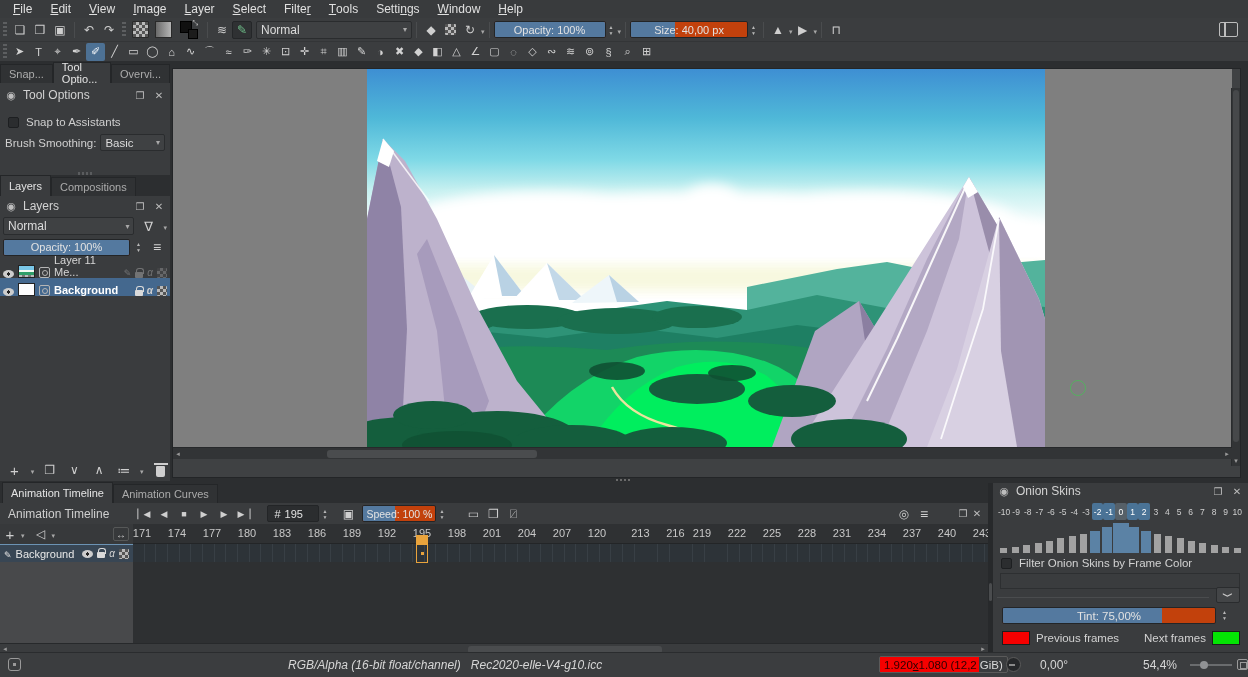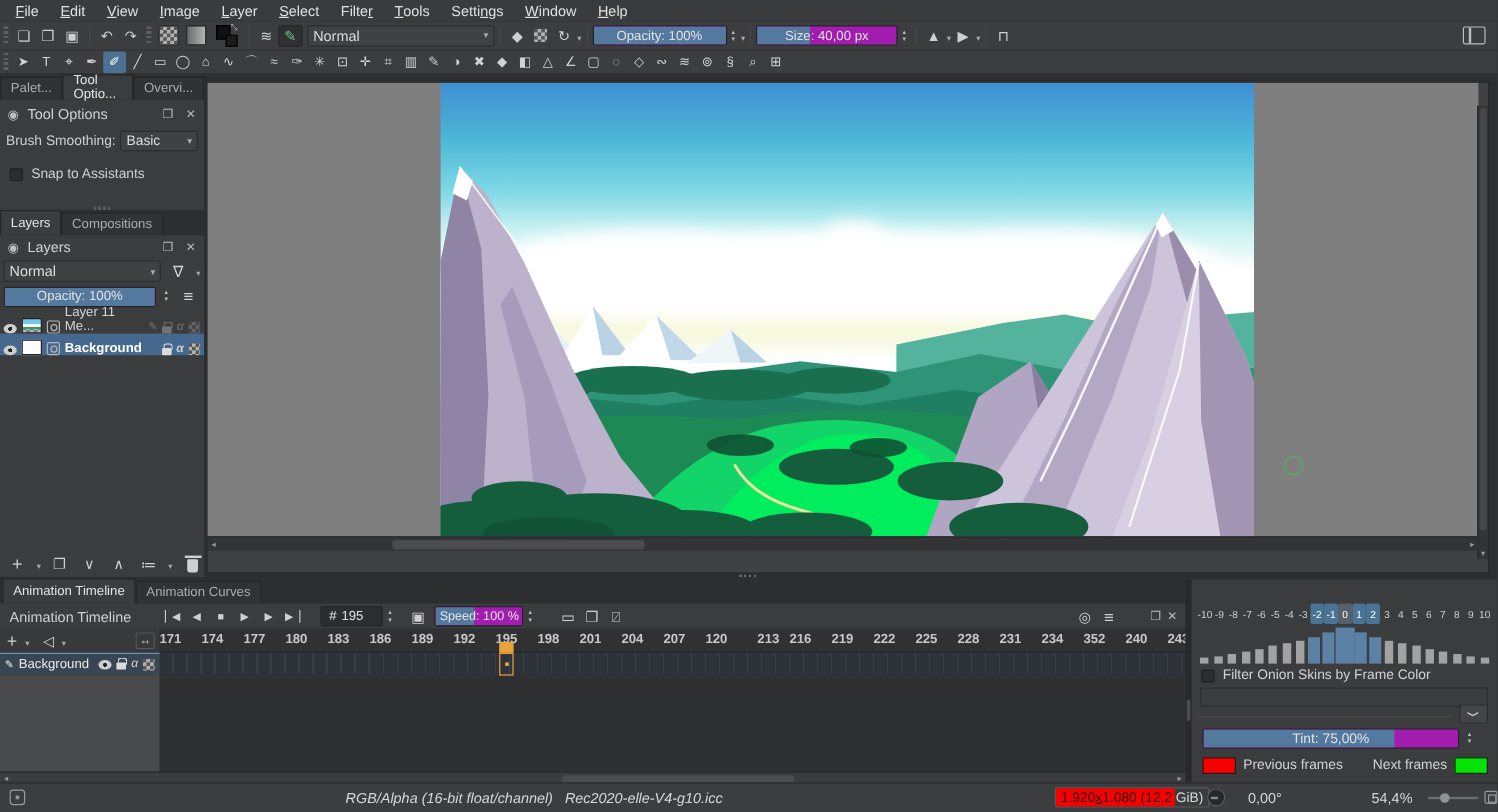--- a/index.html
+++ b/index.html
@@ -21,21 +21,21 @@
   .icbtn.sm { width:16px; height:14px; font-size:10px; }
   .dd::after { content:"▾"; font-size:7px; color:#a8a8a8; margin-left:1px; }
   .spin { display:inline-flex; flex-direction:column; justify-content:center;
           width:11px; height:16px; color:#b8b8b8; }
   .spin::before { content:"▲"; font-size:5px; line-height:6px; text-align:center; }
   .spin::after  { content:"▼"; font-size:5px; line-height:6px; text-align:center; }
   .sep { width:1px; height:16px; background:#2a2c2e; border-right:1px solid #4a4c4e; margin:0 4px; }
   .grip { width:4px; height:16px; margin:0 3px;
           background:repeating-linear-gradient(180deg,#5d5f61 0 2px,transparent 2px 4px);
   }
-  .slider { position:relative; height:17px; background:#a21caf; border:1px solid #232527;
+  .slider { position:relative; height:17px; background:#c2410c; border:1px solid #232527;
             border-radius:2px; overflow:hidden; color:#e2e2e2; font-size:11px; }
   .slider .fill { position:absolute; left:0; top:0; bottom:0; background:#54799f; }
   .slider .lab { position:absolute; inset:0; display:flex; align-items:center; justify-content:center; }
   .combo { height:18px; background:#3f4143; border:1px solid #2a2c2e; border-radius:2px;
            display:flex; align-items:center; padding:0 4px; color:#dcdcdc; font-size:12px; }
   .combo::after { content:"▾"; margin-left:auto; font-size:8px; color:#a8a8a8; padding-left:6px; }
   .checkbox { width:11px; height:11px; background:#2b2d2f; border:1px solid #1d1f21; border-radius:2px; }
   .checker { width:11px; height:11px; background-color:#555;
     background-image:linear-gradient(45deg,#b9b9b9 25%,transparent 25% 75%,#b9b9b9 75%),
                      linear-gradient(45deg,#b9b9b9 25%,transparent 25% 75%,#b9b9b9 75%);
@@ -111,21 +111,21 @@
   #vscroll .vthumb { position:absolute; left:1px; right:1px; top:2px; height:352px; background:#46484a; border-radius:3px; }
   #vscroll .varrow { position:absolute; left:0; right:0; bottom:1px; text-align:center; font-size:7px; color:#9a9a9a; }
   #canvas-grip { left:616px; top:479px; width:14px; height:3px;
      background:repeating-linear-gradient(90deg,#6a6a6a 0 2px,transparent 2px 4px); }
 
   
   #timeline { left:0; top:481px; width:988px; height:171px; background:#313335; }
   #tl-header { position:absolute; left:0; top:22px; width:988px; height:21px; display:flex; align-items:center;
      background:#3a3c3e; font-size:12px; color:#cfcfcf; }
   #tl-ruler { position:absolute; left:133px; top:43px; width:855px; height:20px; background:#2f3133;
-     border-bottom:1px solid #232527; overflow:hidden; font-size:11px; color:#c8c8c8;font-weight:bold; }
+     border-bottom:1px solid #232527; overflow:hidden; font-size:11px; color:#c8c8c8; }
   #tl-ruler .rl { position:absolute; top:3px; width:35px; text-align:center; }
   #tl-leftctl { position:absolute; left:0; top:43px; width:133px; height:20px; background:#37393b;
      display:flex; align-items:center; }
   #tl-track { position:absolute; left:0; top:63px; width:988px; height:18px; }
   #tl-track .label { position:absolute; left:0; top:0; width:133px; height:18px; background:#384654;
      border-top:1px solid #6c93b4; display:flex; align-items:center; gap:4px; padding:0 4px; font-size:11px; color:#e8e8e8; }
   #tl-grid { position:absolute; left:133px; top:0; width:855px; height:18px; background-color:#2d3338;
      background-image:repeating-linear-gradient(90deg,transparent 0 10.7px,#383f45 10.7px 11.67px); }
   #tl-below-left { position:absolute; left:0; top:81px; width:133px; height:81px; background:#48494b; }
   #tl-below-right { position:absolute; left:133px; top:81px; width:855px; height:81px; background:#2e3032; }
@@ -387,42 +387,42 @@
     <span class="tool" data-name="tool-freehand-select">∾</span>
     <span class="tool" data-name="tool-similar-color-select">≋</span>
     <span class="tool" data-name="tool-bezier-select">⊚</span>
     <span class="tool" data-name="tool-magnetic-select">§</span>
     <span class="tool" data-name="tool-zoom">⌕</span>
     <span class="tool" data-name="tool-pan">⊞</span>
   </div>
 
 <div id="left-col" class="abs" data-name="left-docker-column">
   <div class="tabbar" id="left-tabbar" data-name="left-docker-tabbar">
-      <span class="tab" data-name="docker-tab-palet">Palet...</span>
+      <span class="tab" data-name="docker-tab-palet">Snap...</span>
       <span class="tab active" data-name="docker-tab-tool-optio">Tool Optio...</span>
       <span class="tab" data-name="docker-tab-overvi">Overvi...</span>
     </div>
 
   <div class="dockhead" style="margin-top:4px;" data-name="tool-options-docker-header">
     <span class="hicon" data-name="docker-lock-icon"></span>
     <span class="t" data-name="tool-options-title">Tool Options</span>
     <span class="hicon" data-name="float-icon"></span>
     <span class="hicon" data-name="close-icon"></span>
   </div>
 
+  <div class="row" style="padding:13px 8px 0 8px; gap:7px;">
+    <span class="checkbox" data-name="snap-to-assistants-checkbox"></span>
+    <span style="font-size:11.5px;color:#cfcfcf;" data-name="snap-to-assistants-label">Snap to Assistants</span>
+  </div>
+
   <div class="row" style="padding:6px 5px 0 5px; gap:4px;">
     <span style="font-size:11.5px;color:#cfcfcf;" data-name="brush-smoothing-label">Brush Smoothing:</span>
     <div class="combo grow" style="height:17px;font-size:11.5px;" data-name="brush-smoothing-combobox">
       <span data-name="brush-smoothing-value">Basic</span>
     </div>
-  </div>
-
-  <div class="row" style="padding:13px 8px 0 8px; gap:7px;">
-    <span class="checkbox" data-name="snap-to-assistants-checkbox"></span>
-    <span style="font-size:11.5px;color:#cfcfcf;" data-name="snap-to-assistants-label">Snap to Assistants</span>
   </div>
 
   <div style="height:24px;display:flex;align-items:flex-end;justify-content:center;" data-name="docker-splitter">
     <span style="width:14px;height:3px;background:repeating-linear-gradient(90deg,#5a5c5e 0 2px,transparent 2px 4px);"></span>
   </div>
 
   <div class="tabbar" id="layers-tabbar" data-name="layers-docker-tabbar">
       <span class="tab active" data-name="panel-tab-layers">Layers</span>
       <span class="tab" data-name="panel-tab-compositions">Compositions</span>
     </div>
@@ -642,28 +642,28 @@
       <span class="rl" data-name="ruler-frame-186" style="left: 166.5px;">186</span>
       <span class="rl" data-name="ruler-frame-189" style="left: 201.5px;">189</span>
       <span class="rl" data-name="ruler-frame-192" style="left: 236.5px;">192</span>
       <span class="rl" data-name="ruler-frame-195" style="left: 271.5px;">195</span>
       <span class="rl" data-name="ruler-frame-198" style="left: 306.5px;">198</span>
       <span class="rl" data-name="ruler-frame-201" style="left: 341.5px;">201</span>
       <span class="rl" data-name="ruler-frame-204" style="left: 376.5px;">204</span>
       <span class="rl" data-name="ruler-frame-207" style="left: 411.5px;">207</span>
       <span class="rl" data-name="ruler-frame-210" style="left: 446.5px;">120</span>
       <span class="rl" data-name="ruler-frame-213" style="left: 481.5px; text-align: right;">213</span>
-      <span class="rl" data-name="ruler-frame-216" style="left: 516.5px;">216</span>
+      <span class="rl" data-name="ruler-frame-216" style="left: 516.5px; text-align: right;">216</span>
       <span class="rl" data-name="ruler-frame-219" style="left: 551.5px;">219</span>
       <span class="rl" data-name="ruler-frame-222" style="left: 586.5px;">222</span>
       <span class="rl" data-name="ruler-frame-225" style="left: 621.5px;">225</span>
       <span class="rl" data-name="ruler-frame-228" style="left: 656.5px;">228</span>
       <span class="rl" data-name="ruler-frame-231" style="left: 691.5px;">231</span>
       <span class="rl" data-name="ruler-frame-234" style="left: 726.5px;">234</span>
-      <span class="rl" data-name="ruler-frame-237" style="left: 761.5px;">352</span>
+      <span class="rl" data-name="ruler-frame-237" style="left: 761.5px;">237</span>
       <span class="rl" data-name="ruler-frame-240" style="left: 796.5px;">240</span>
       <span class="rl" data-name="ruler-frame-243" style="left: 831.5px;">243</span>
     </div>
 
   <div id="tl-track" data-name="timeline-track-background">
     <div id="tl-grid" data-name="timeline-frame-grid"></div>
     <div class="label" data-name="timeline-track-label">
       <span data-name="pin-icon"></span>
       <span class="grow" data-name="track-name">Background</span>
       <span class="eye" data-name="layer-visibility-icon"></span>
@@ -685,20 +685,26 @@
 
 <div id="playhead-head" class="abs" data-name="playhead-marker"></div>
 <div id="playhead-cell" class="abs" data-name="current-keyframe-cell"></div>
 <div id="playhead-dot" class="abs" data-name="keyframe-dot"></div>
 
 <div id="tl-onion-divider" class="abs" data-name="docker-divider">
     <span class="nub"></span>
   </div>
 
 <div id="onion" class="abs" data-name="onion-skins-docker">
+  <div class="dockhead" data-name="onion-skins-header">
+    <span class="hicon" data-name="docker-lock-icon"></span>
+    <span class="t" data-name="onion-skins-title">Onion Skins</span>
+    <span class="hicon" data-name="float-icon"></span>
+    <span class="hicon" data-name="close-icon"></span>
+  </div>
   <div id="on-nums" data-name="onion-skin-frame-numbers">
       <span class="on" data-name="onion-number--10">-10</span>
       <span class="on" data-name="onion-number--9">-9</span>
       <span class="on" data-name="onion-number--8">-8</span>
       <span class="on" data-name="onion-number--7">-7</span>
       <span class="on" data-name="onion-number--6">-6</span>
       <span class="on" data-name="onion-number--5">-5</span>
       <span class="on" data-name="onion-number--4">-4</span>
       <span class="on" data-name="onion-number--3">-3</span>
       <span class="on act" data-name="onion-number--2">-2</span>

